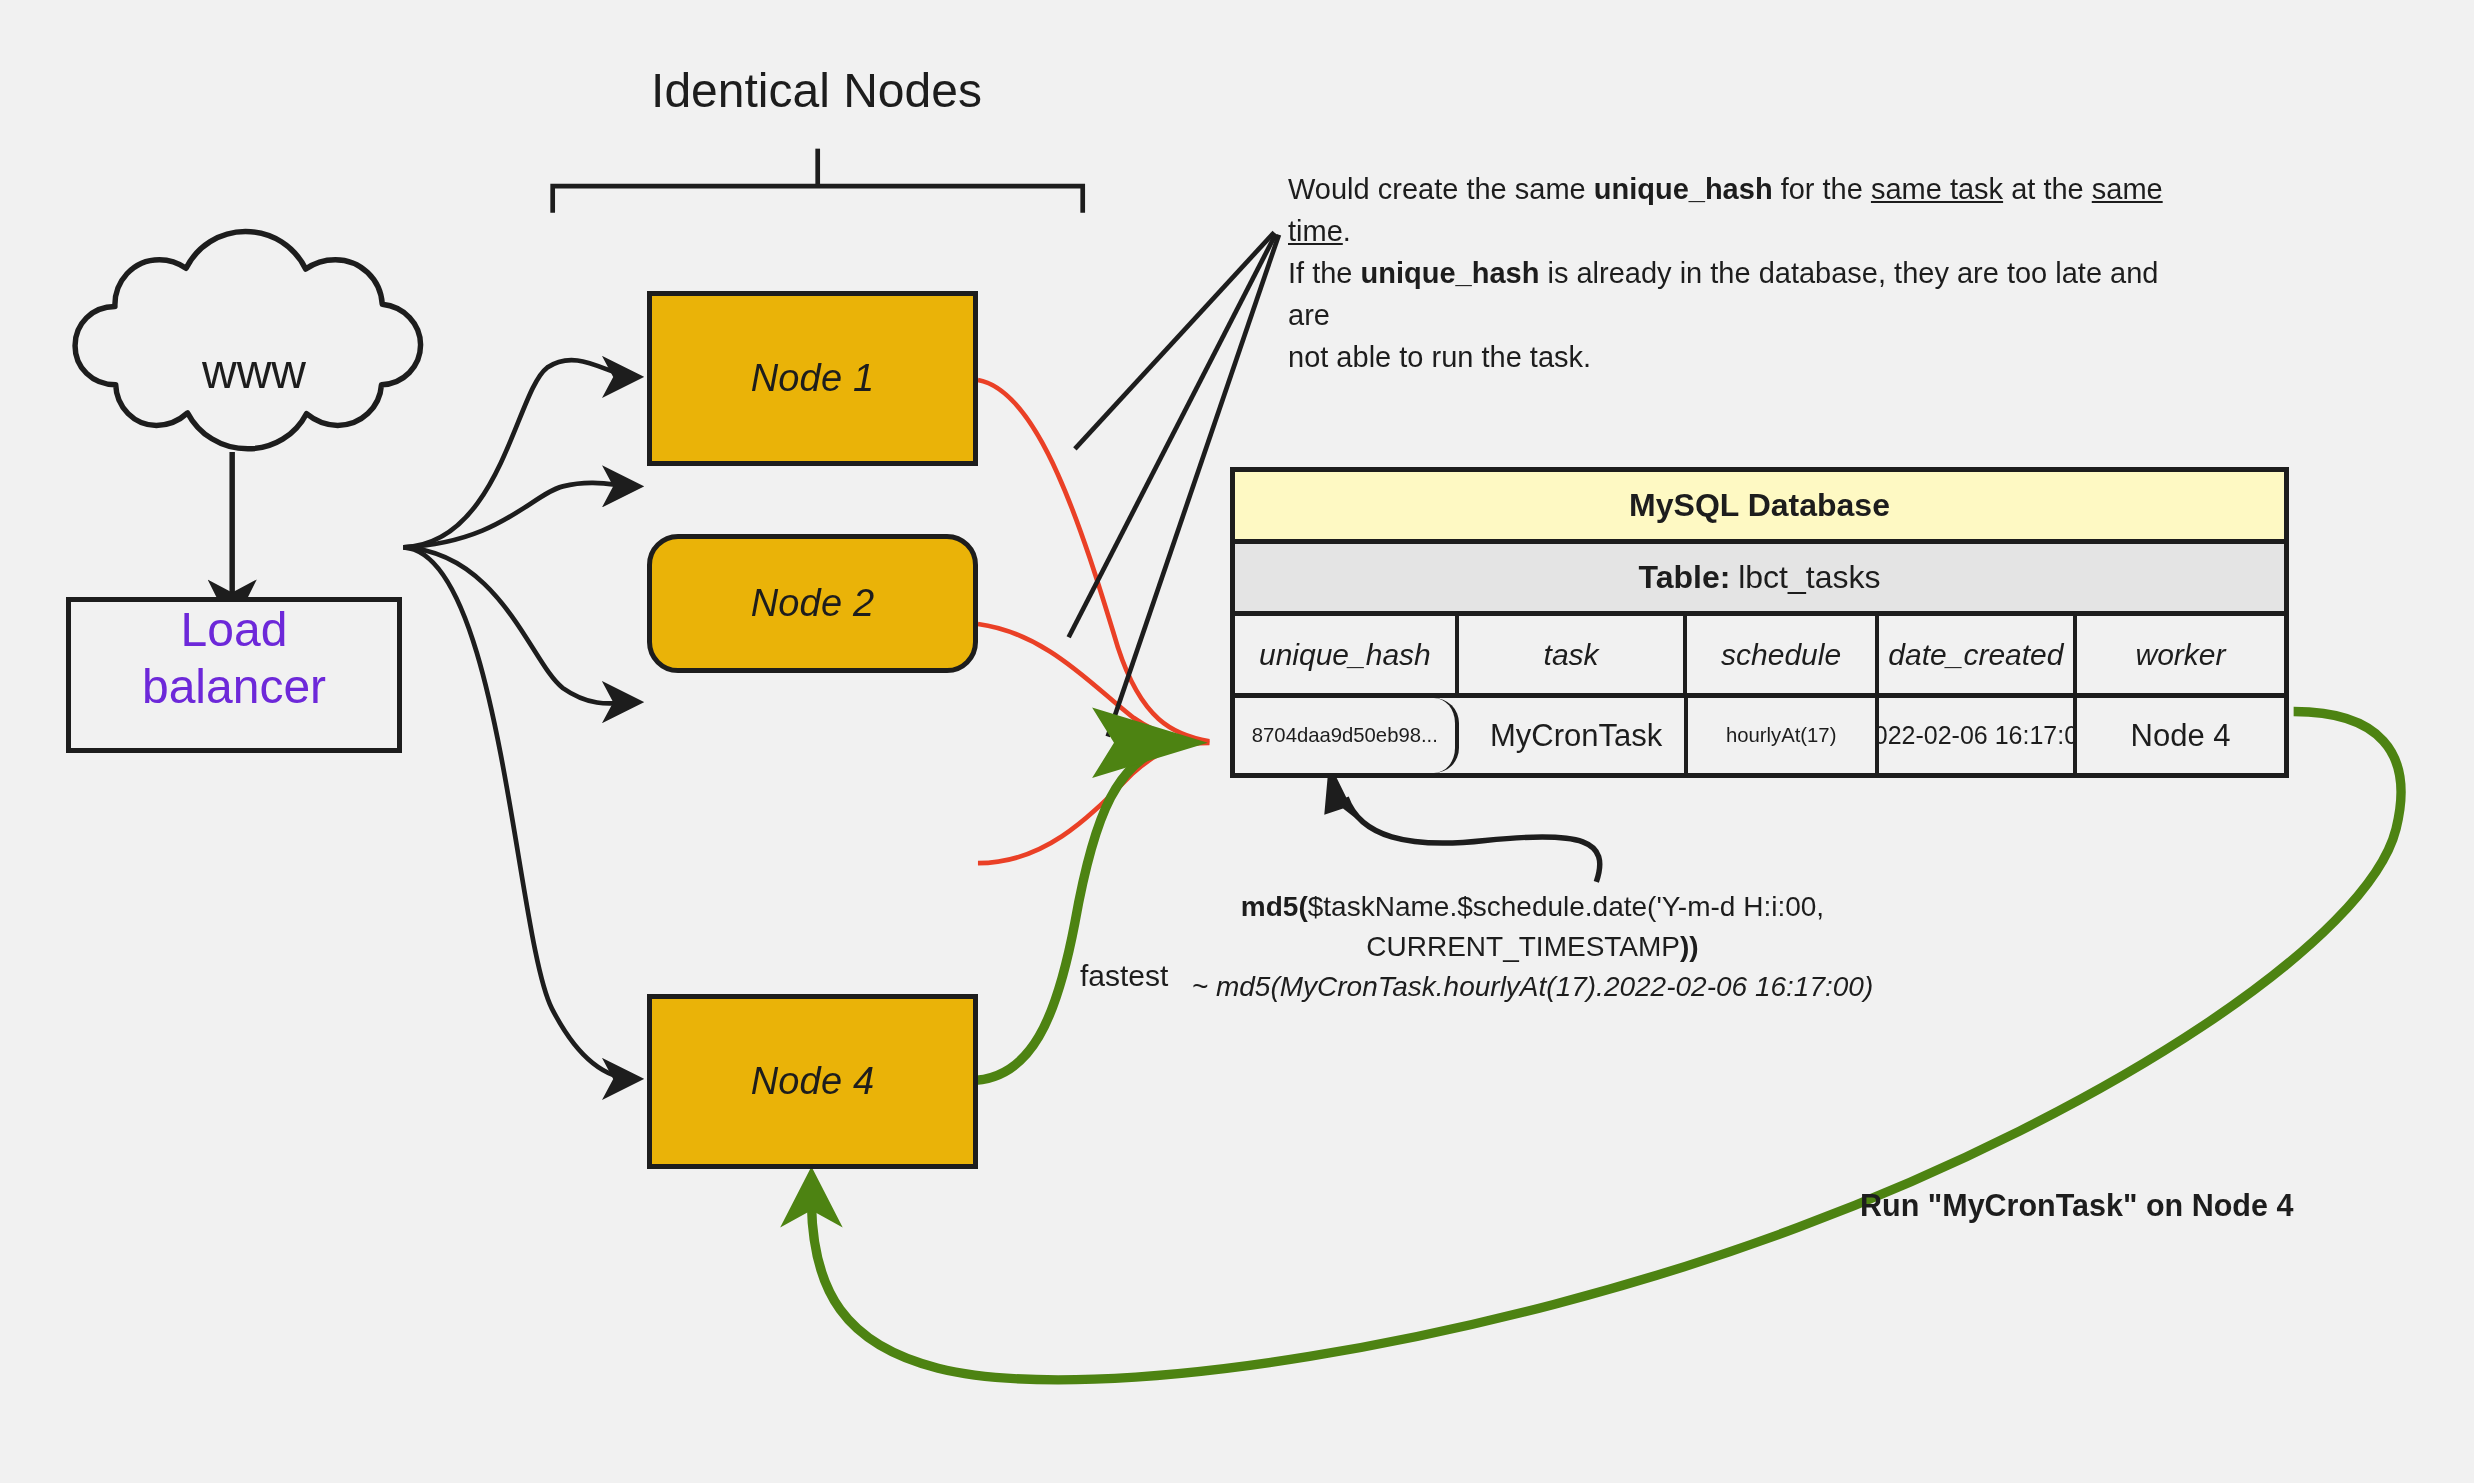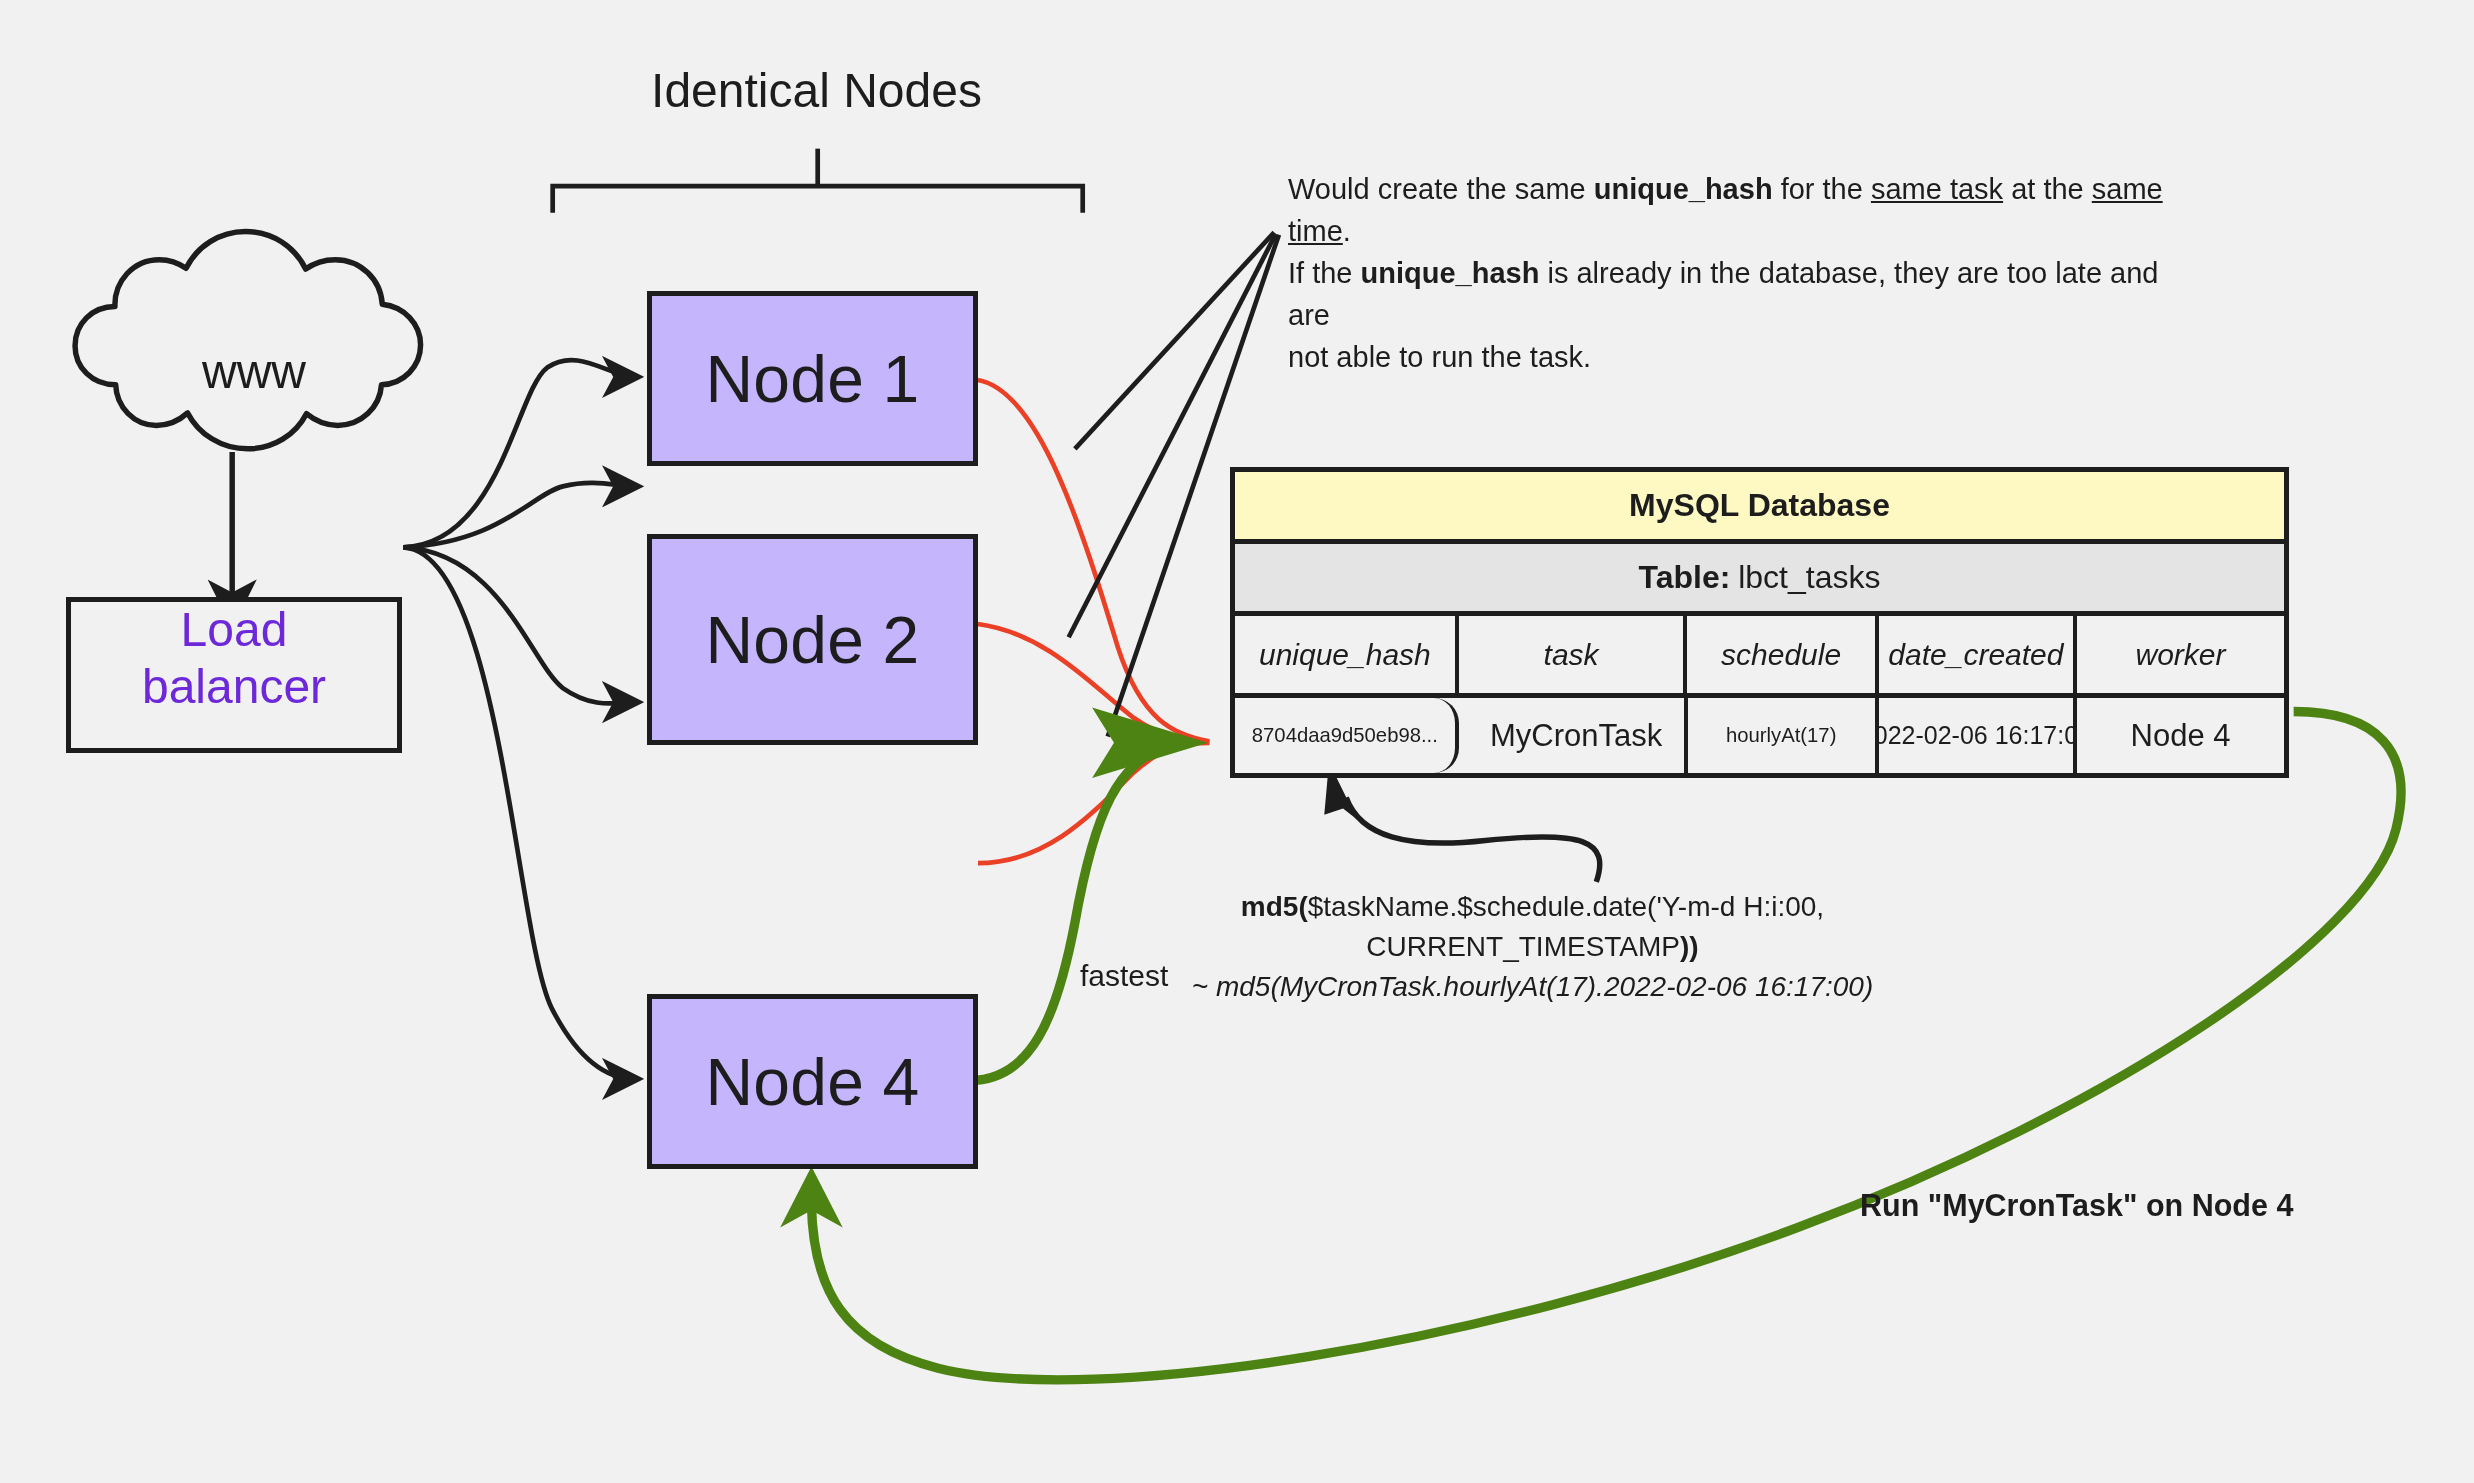--- a/index.html
+++ b/index.html
@@ -20,27 +20,28 @@
     left: 0;
     top: 0;
     width: 2475px;
     height: 1484px;
     pointer-events: none;
   }
   .node-box {
     position: absolute;
     box-sizing: border-box;
     border: 5.5px solid #1d1d1d;
-    background: #c4b5fd;
+    background: #eab308;
     display: flex;
     align-items: center;
     justify-content: center;
-    font-size: 66px;
+    font-size: 38px;
     color: #1d1d1d;
     letter-spacing: 0.2px;
+    font-style: italic;
   }
   #lb-box {
     position: absolute;
     left: 66px;
     top: 597px;
     width: 336px;
     height: 156px;
     box-sizing: border-box;
     border: 5.5px solid #1d1d1d;
     background: #f1f1f1;
@@ -250,21 +251,21 @@
   <div id="identical-title">Identical Nodes</div>
 
   <div id="cloud-label">www</div>
 
   <div id="lb-box">
     <span>Load</span>
     <span>balancer</span>
   </div>
 
   <div class="node-box" style="left:647px; top:291px; width:331px; height:175px;">Node 1</div>
-  <div class="node-box" style="left:647px; top:534px; width:331px; height:211px;">Node 2</div>
+  <div class="node-box" style="left:647px; top:534px; width:331px; height:139px;border-radius:31px;">Node 2</div>
   <div class="node-box" style="left:647px; top:994px; width:331px; height:175px;">Node 4</div>
 
   <div id="annotation">
     <span>Would create the same </span><b>unique_hash</b><span> for the </span><u>same task</u><span> at the </span><u>same time</u><span>.</span><br>
     <span>If the </span><b>unique_hash</b><span> is already in the database, they are too late and are</span><br>
     <span>not able to run the task.</span>
   </div>
 
   <div id="db-table">
     <div id="db-title">MySQL Database</div>

